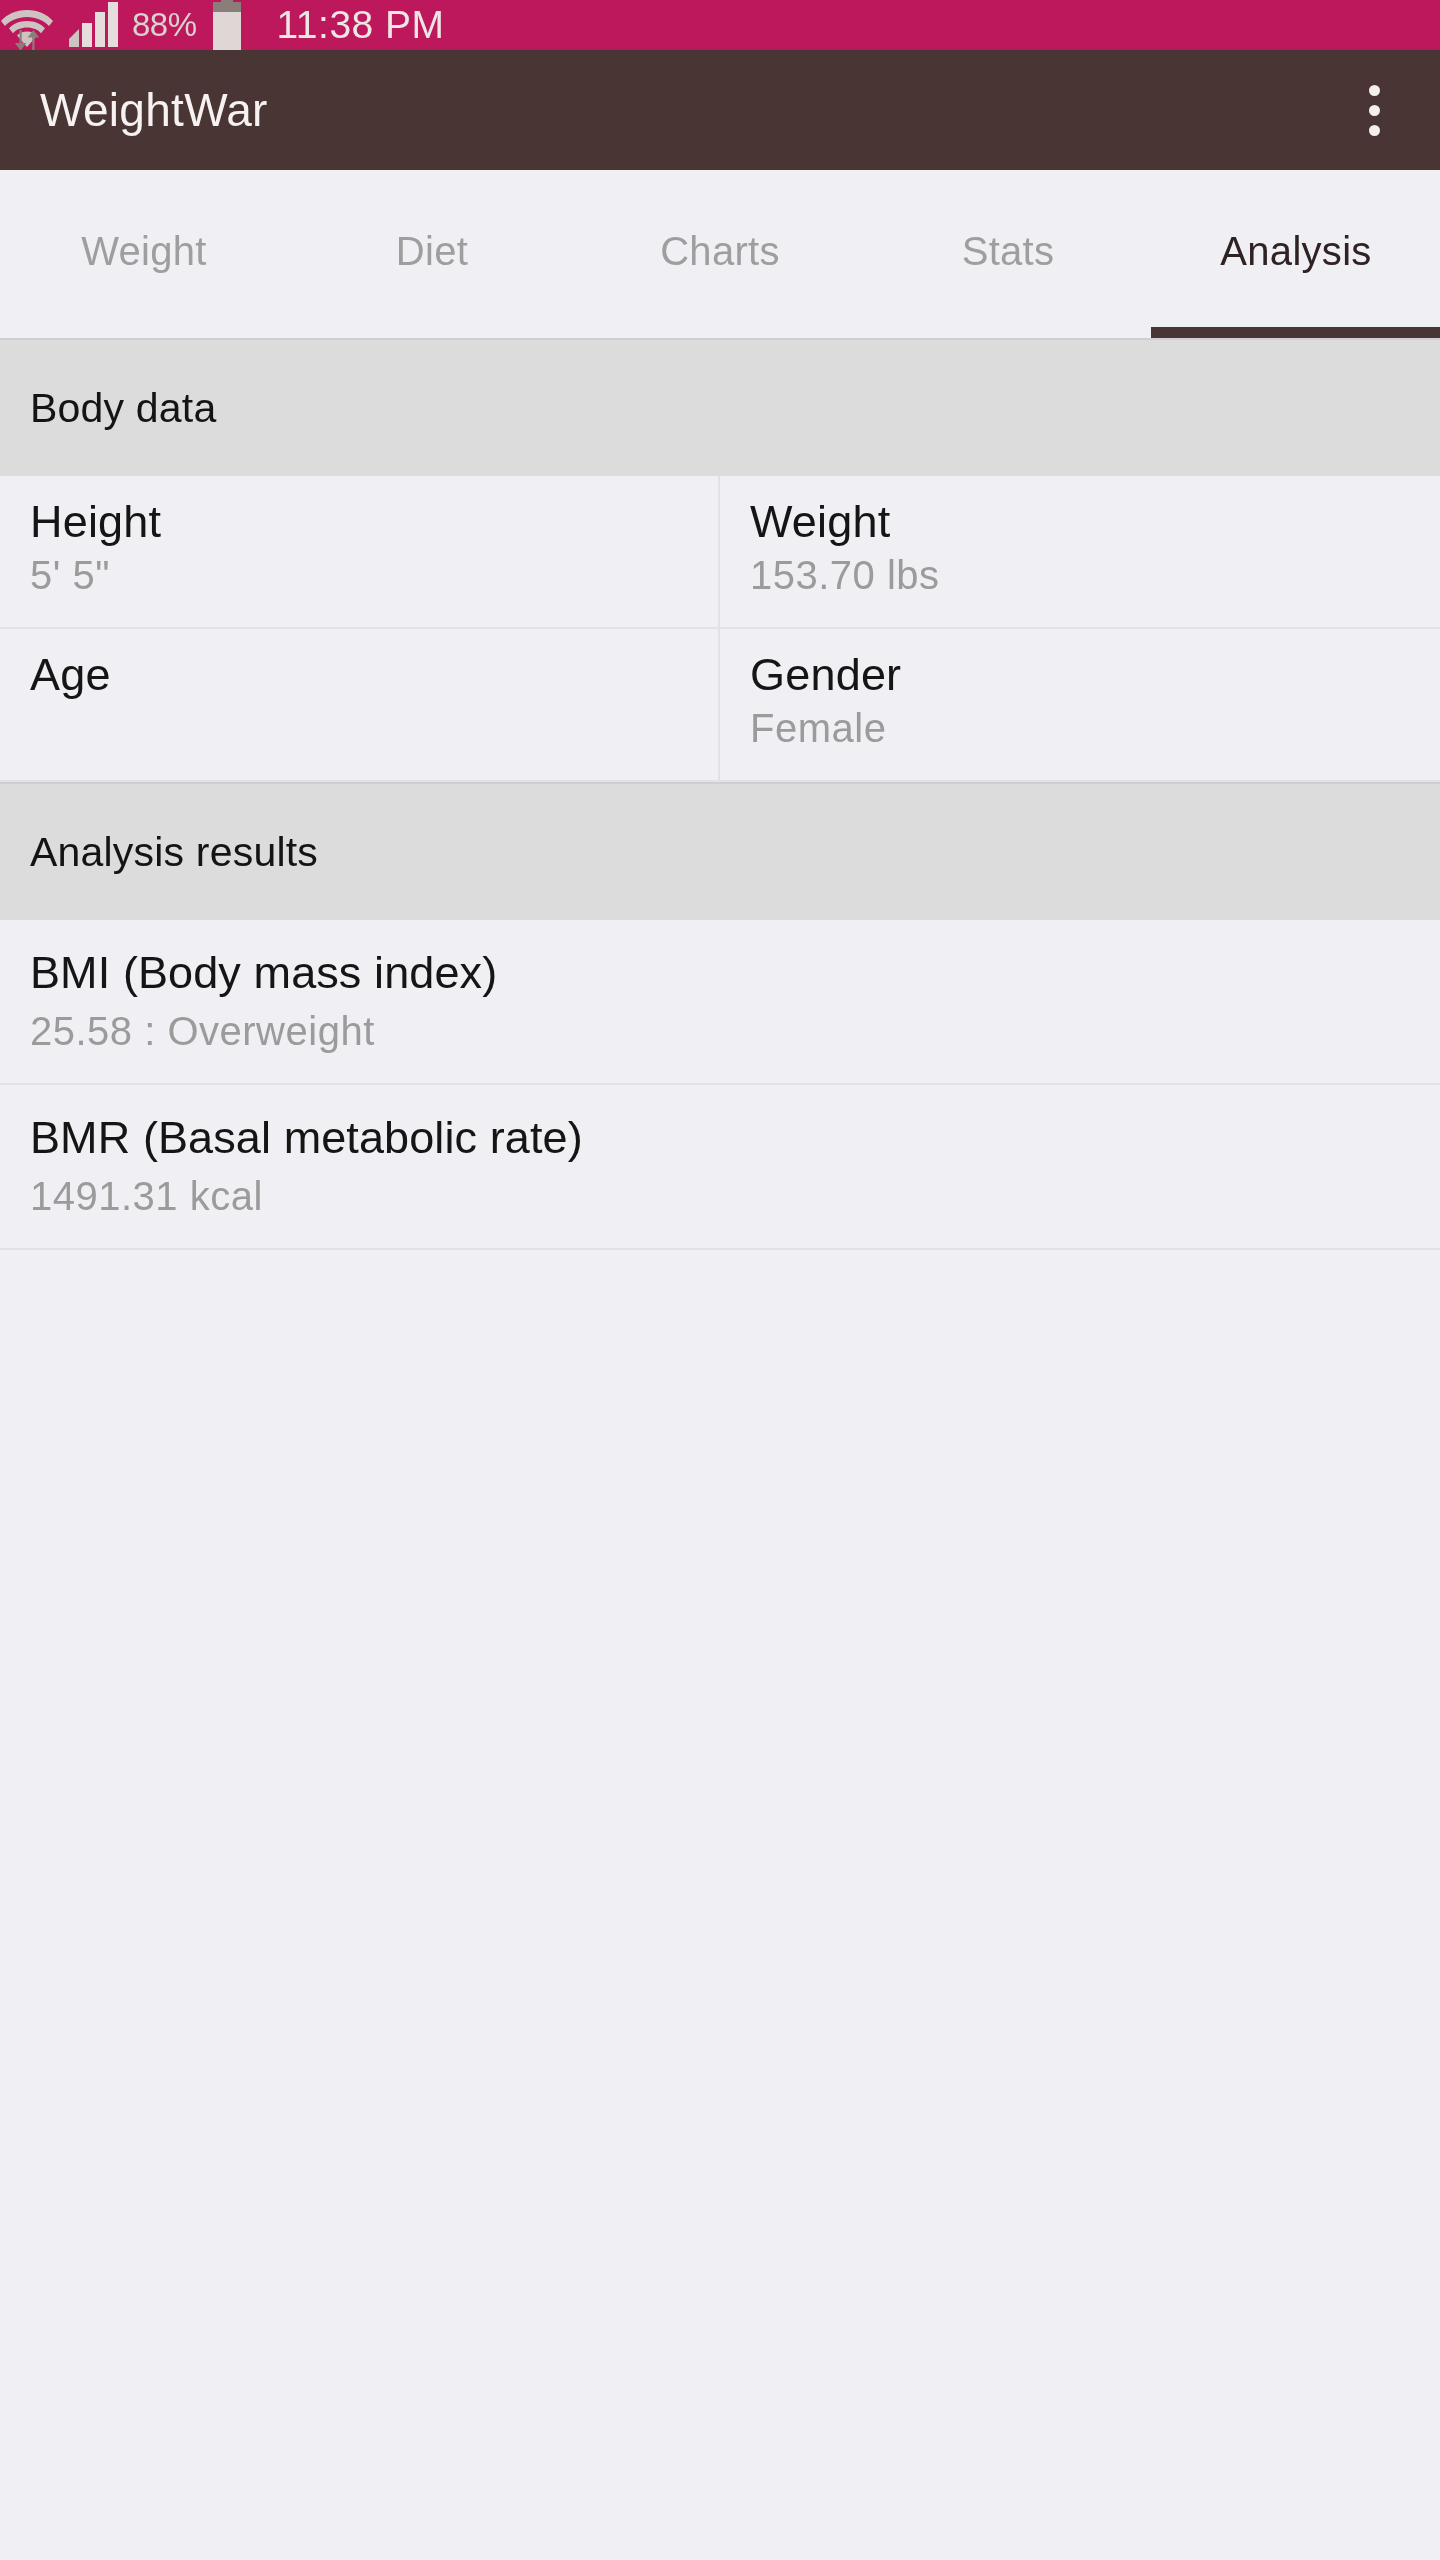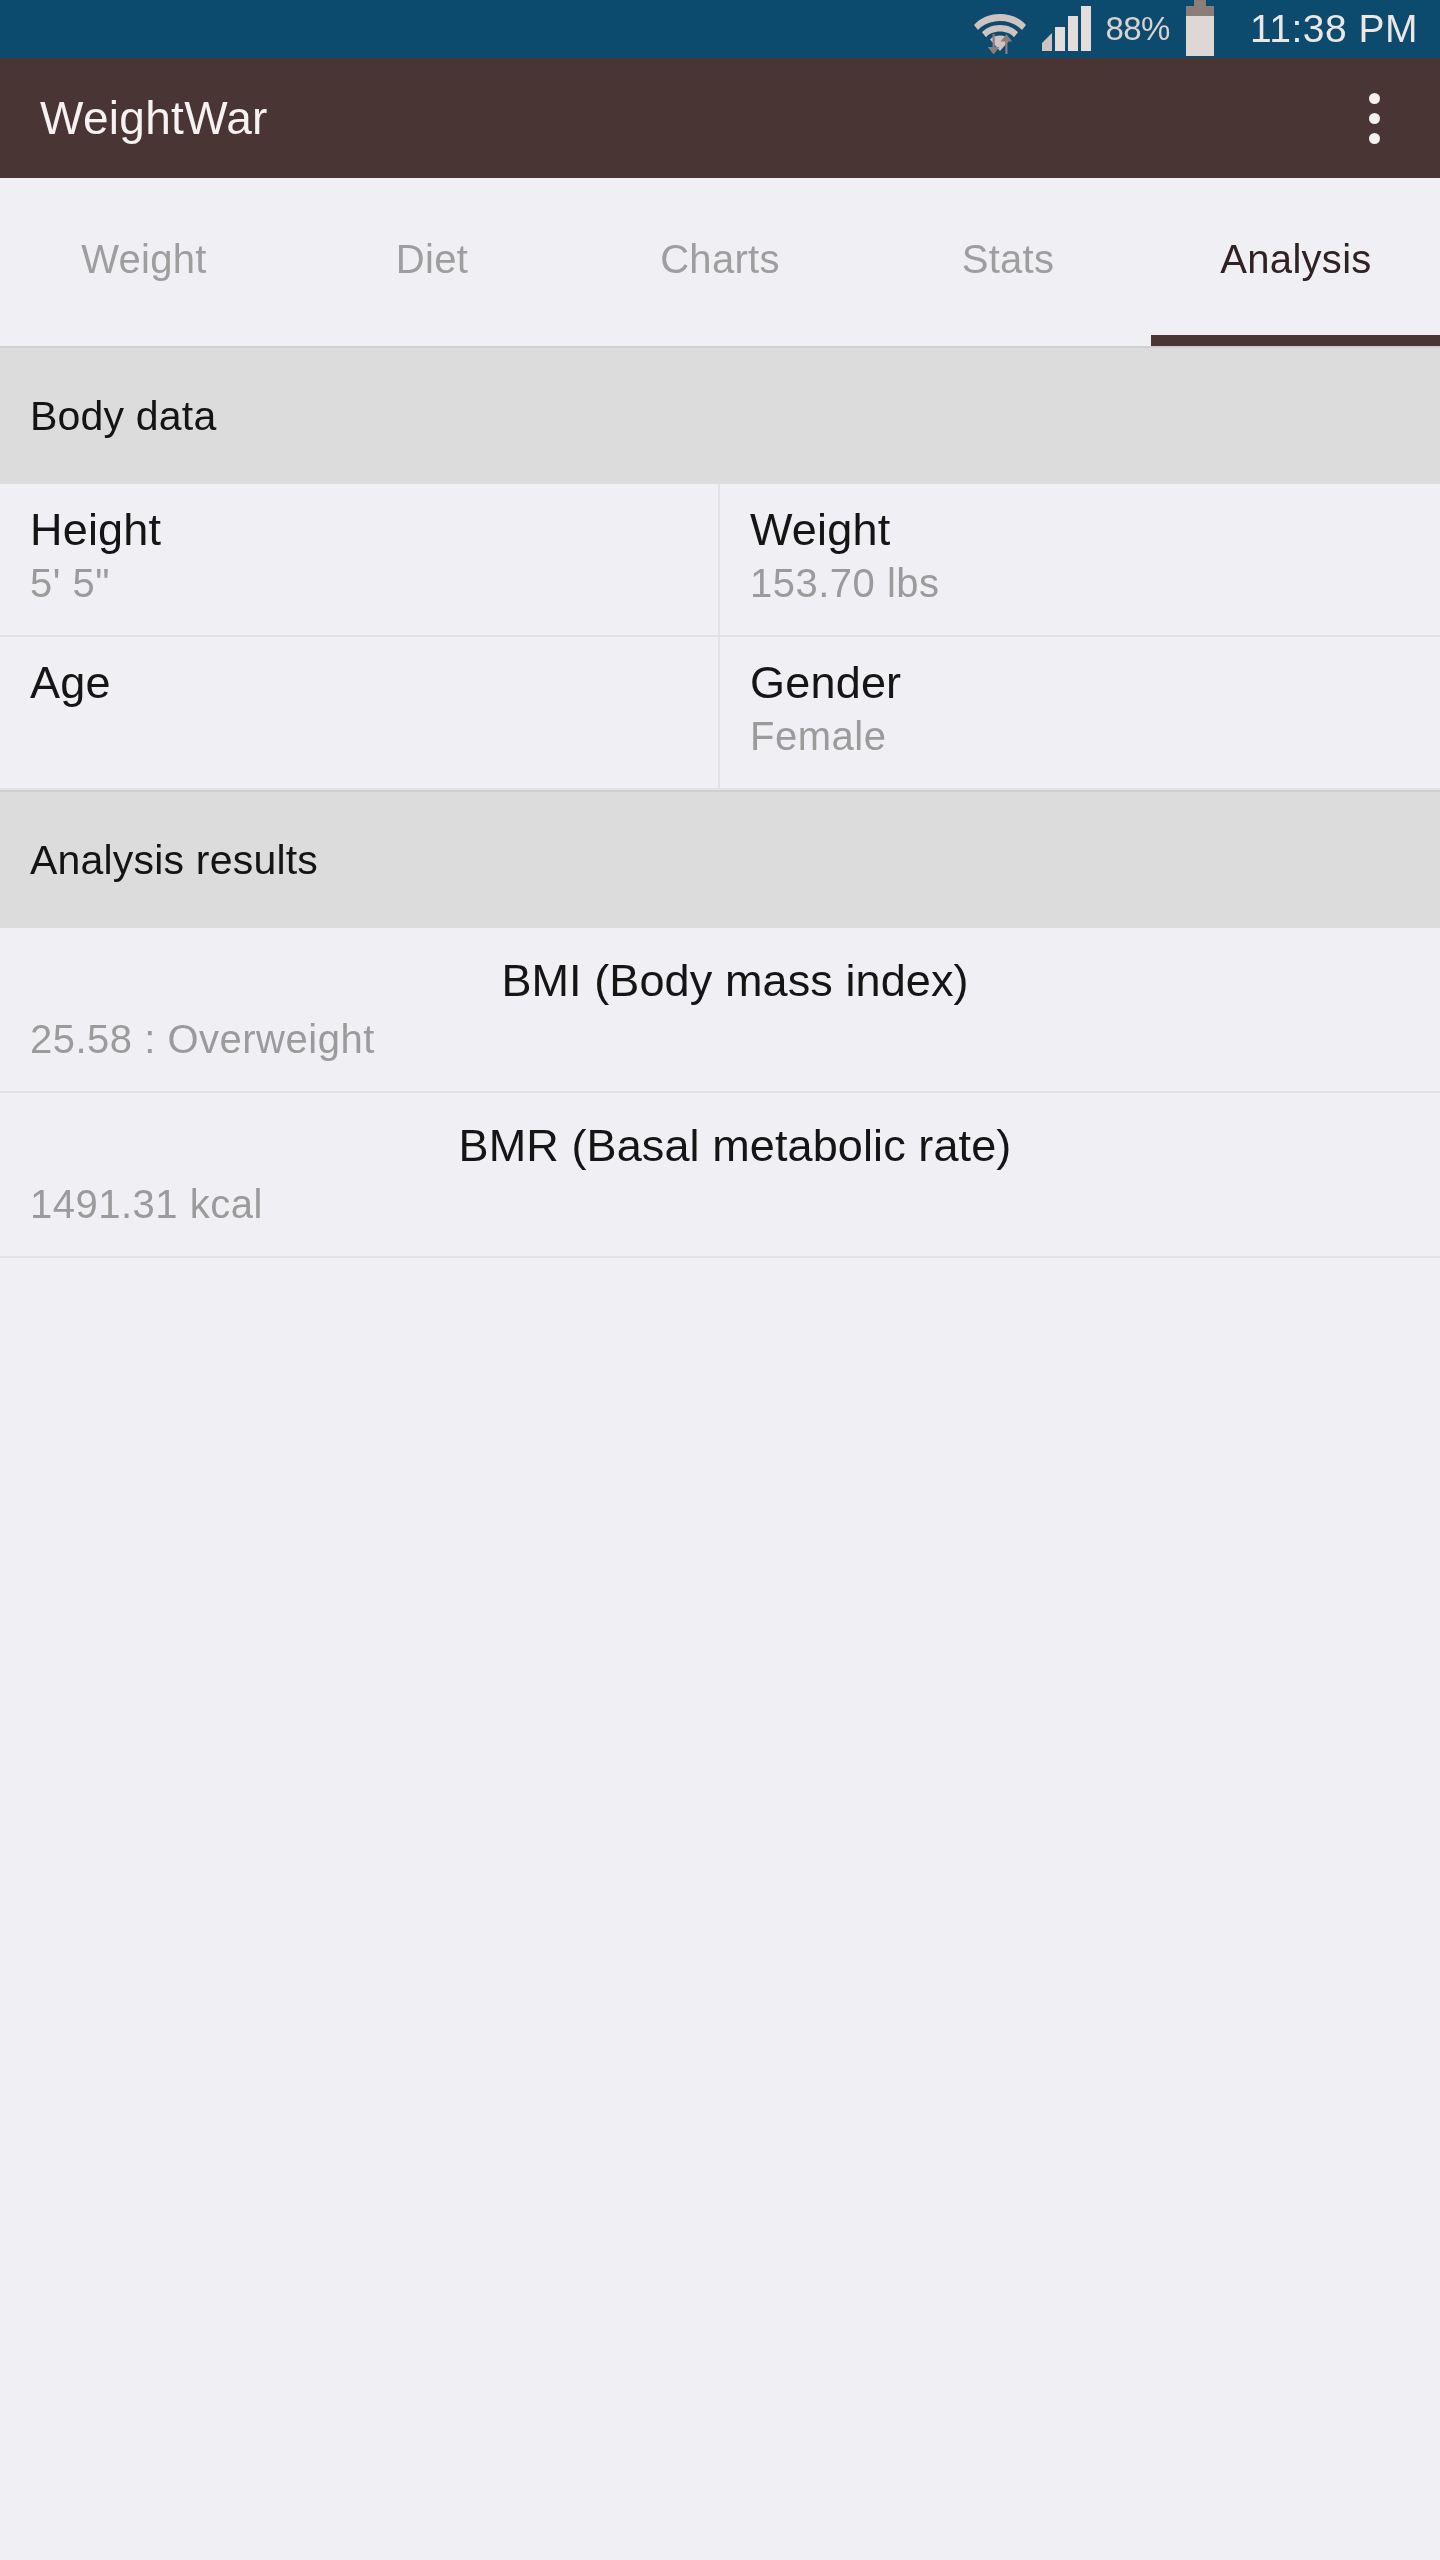--- a/index.html
+++ b/index.html
@@ -5,23 +5,23 @@
   * { margin:0; padding:0; box-sizing:border-box; }
   html, body {
     width:1440px; height:2560px;
     background:#f0f0f4;
     font-family:"Liberation Sans", sans-serif;
     overflow:hidden;
   }
 
   
   .status-bar {
-    height:58px; width:100%;
-    background:#0c4a6e;
-    display:flex; align-items:center; justify-content:flex-end;
+    height:50px; width:100%;
+    background:#be185d;
+    display:flex; align-items:center; 
     padding-right:22px;
     gap:14px;
   }
   .status-icons { display:flex; align-items:center; gap:13px; }
   .wifi-icon { display:block; }
   .signal-icon { display:block; }
   .battery-pct {
     color:#d9d2d0; font-size:33px; letter-spacing:-0.5px;
     font-family:"Liberation Sans", sans-serif;
   }
@@ -118,21 +118,20 @@
   
   .result-row {
     width:100%;
     background:#f0f0f4;
     padding:26px 0 26px 30px;
     border-bottom:2px solid #e2e2e6;
   }
   .result-label {
     font-size:45px; color:#151515; line-height:1.22;
     letter-spacing:0.1px;
-    text-align:center;
   }
   .result-value {
     font-size:40px; color:#9b9b9b; line-height:1.3;
     margin-top:4px; letter-spacing:0.5px;
   }
 
   .content-fill { flex:1 1 auto; background:#f0f0f4; }
   .page { display:flex; flex-direction:column; height:2560px; }
 </style>
 </head>

